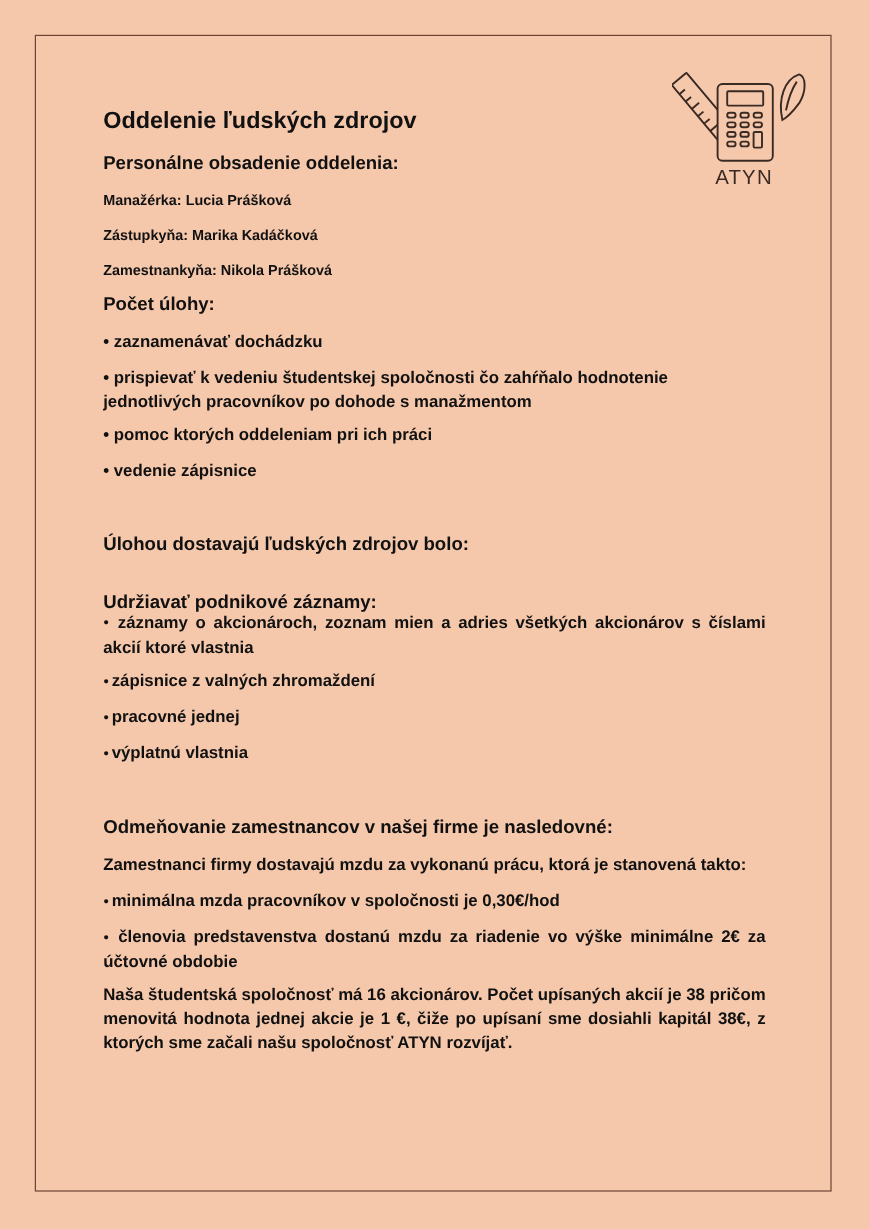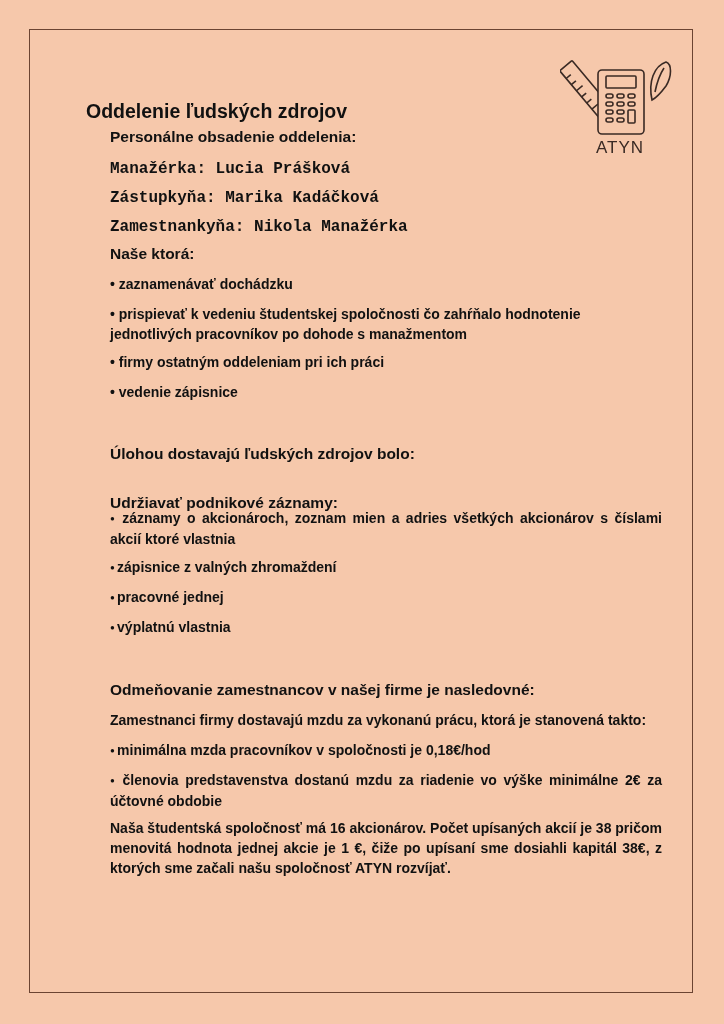--- a/index.html
+++ b/index.html
@@ -31,25 +31,25 @@
     font-size: 17px; letter-spacing: 1px;
     color: #3a2a24;
   }
   .content {
     position: absolute;
     left: 86px; top: 90px;
     width: 552px;
   }
   h1 {
     margin: 0; font-size: 19.5px; font-weight: bold;
-    position: absolute; top: 10px;
+    position: absolute; top: 0;
   }
-  .abs { position: absolute; left: 0; width: 552px; margin-left: 24px; }
+  .abs { position: absolute; left: 0; width: 552px; }
   .h2 { font-size: 15.5px; font-weight: bold; }
-  .staff { font-size: 16px; font-weight: bold; font-family: Liberation Mono, monospace; }
+  .staff { font-size: 12px; font-weight: bold; }
   .p { font-size: 14px; line-height: 20px; font-weight: bold; }
   .justify { text-align: justify; text-align-last: left; }
   .bullet::before { content: "\2022\00a0"; }
   .bullet-dot::before { content: "\25CF\00a0"; font-size: 8px; vertical-align: 2px; }
 </style>
 </head>
 <body>
 
 <div class="page-border"></div>
 
@@ -85,33 +85,33 @@
   </svg>
   <div class="logo-text">ATYN</div>
 </div>
 
 <div class="content">
   <h1>Oddelenie ľudských zdrojov</h1>
 
   <div class="abs h2" style="top:38px">Personálne obsadenie oddelenia:</div>
   <div class="abs staff" style="top:70px">Manažérka: Lucia Prášková</div>
   <div class="abs staff" style="top:99px">Zástupkyňa: Marika Kadáčková</div>
-  <div class="abs staff" style="top:128px">Zamestnankyňa: Nikola Manažérka</div>
+  <div class="abs staff" style="top:128px">Zamestnankyňa: Nikola Prášková</div>
 
-  <div class="abs h2" style="top:155px">Naše ktorá:</div>
+  <div class="abs h2" style="top:155px">Počet úlohy:</div>
   <div class="abs p bullet" style="top:184px">zaznamenávať dochádzku</div>
   <div class="abs p bullet" style="top:214px; width:510px">prispievať k vedeniu študentskej spoločnosti čo zahŕňalo hodnotenie jednotlivých pracovníkov po dohode s manažmentom</div>
-  <div class="abs p bullet" style="top:262px">firmy ostatným oddeleniam pri ich práci</div>
+  <div class="abs p bullet" style="top:262px">pomoc ktorých oddeleniam pri ich práci</div>
   <div class="abs p bullet" style="top:292px">vedenie zápisnice</div>
 
   <div class="abs h2" style="top:355px">Úlohou dostavajú ľudských zdrojov bolo:</div>
   <div class="abs h2" style="top:404px">Udržiavať podnikové záznamy:</div>
   <div class="abs p bullet-dot justify" style="top:418px">záznamy o akcionároch, zoznam mien a adries všetkých akcionárov s číslami akcií ktoré vlastnia</div>
   <div class="abs p bullet-dot" style="top:467px">zápisnice z valných zhromaždení</div>
   <div class="abs p bullet-dot" style="top:497px">pracovné jednej</div>
   <div class="abs p bullet-dot" style="top:527px">výplatnú vlastnia</div>
 
   <div class="abs h2" style="top:591px">Odmeňovanie zamestnancov v našej firme je nasledovné:</div>
   <div class="abs p" style="top:620px">Zamestnanci firmy dostavajú mzdu za vykonanú prácu, ktorá je stanovená takto:</div>
-  <div class="abs p bullet-dot" style="top:650px">minimálna mzda pracovníkov v spoločnosti je 0,18€/hod</div>
+  <div class="abs p bullet-dot" style="top:650px">minimálna mzda pracovníkov v spoločnosti je 0,30€/hod</div>
   <div class="abs p bullet-dot justify" style="top:680px">členovia predstavenstva dostanú mzdu za riadenie vo výške minimálne 2€ za účtovné obdobie</div>
   <div class="abs p justify" style="top:728px">Naša študentská spoločnosť má 16 akcionárov. Počet upísaných akcií je 38 pričom menovitá hodnota jednej akcie je 1 €, čiže po upísaní sme dosiahli kapitál 38€, z ktorých sme začali našu spoločnosť ATYN rozvíjať.</div>
 </div>
 
 </body></html>

